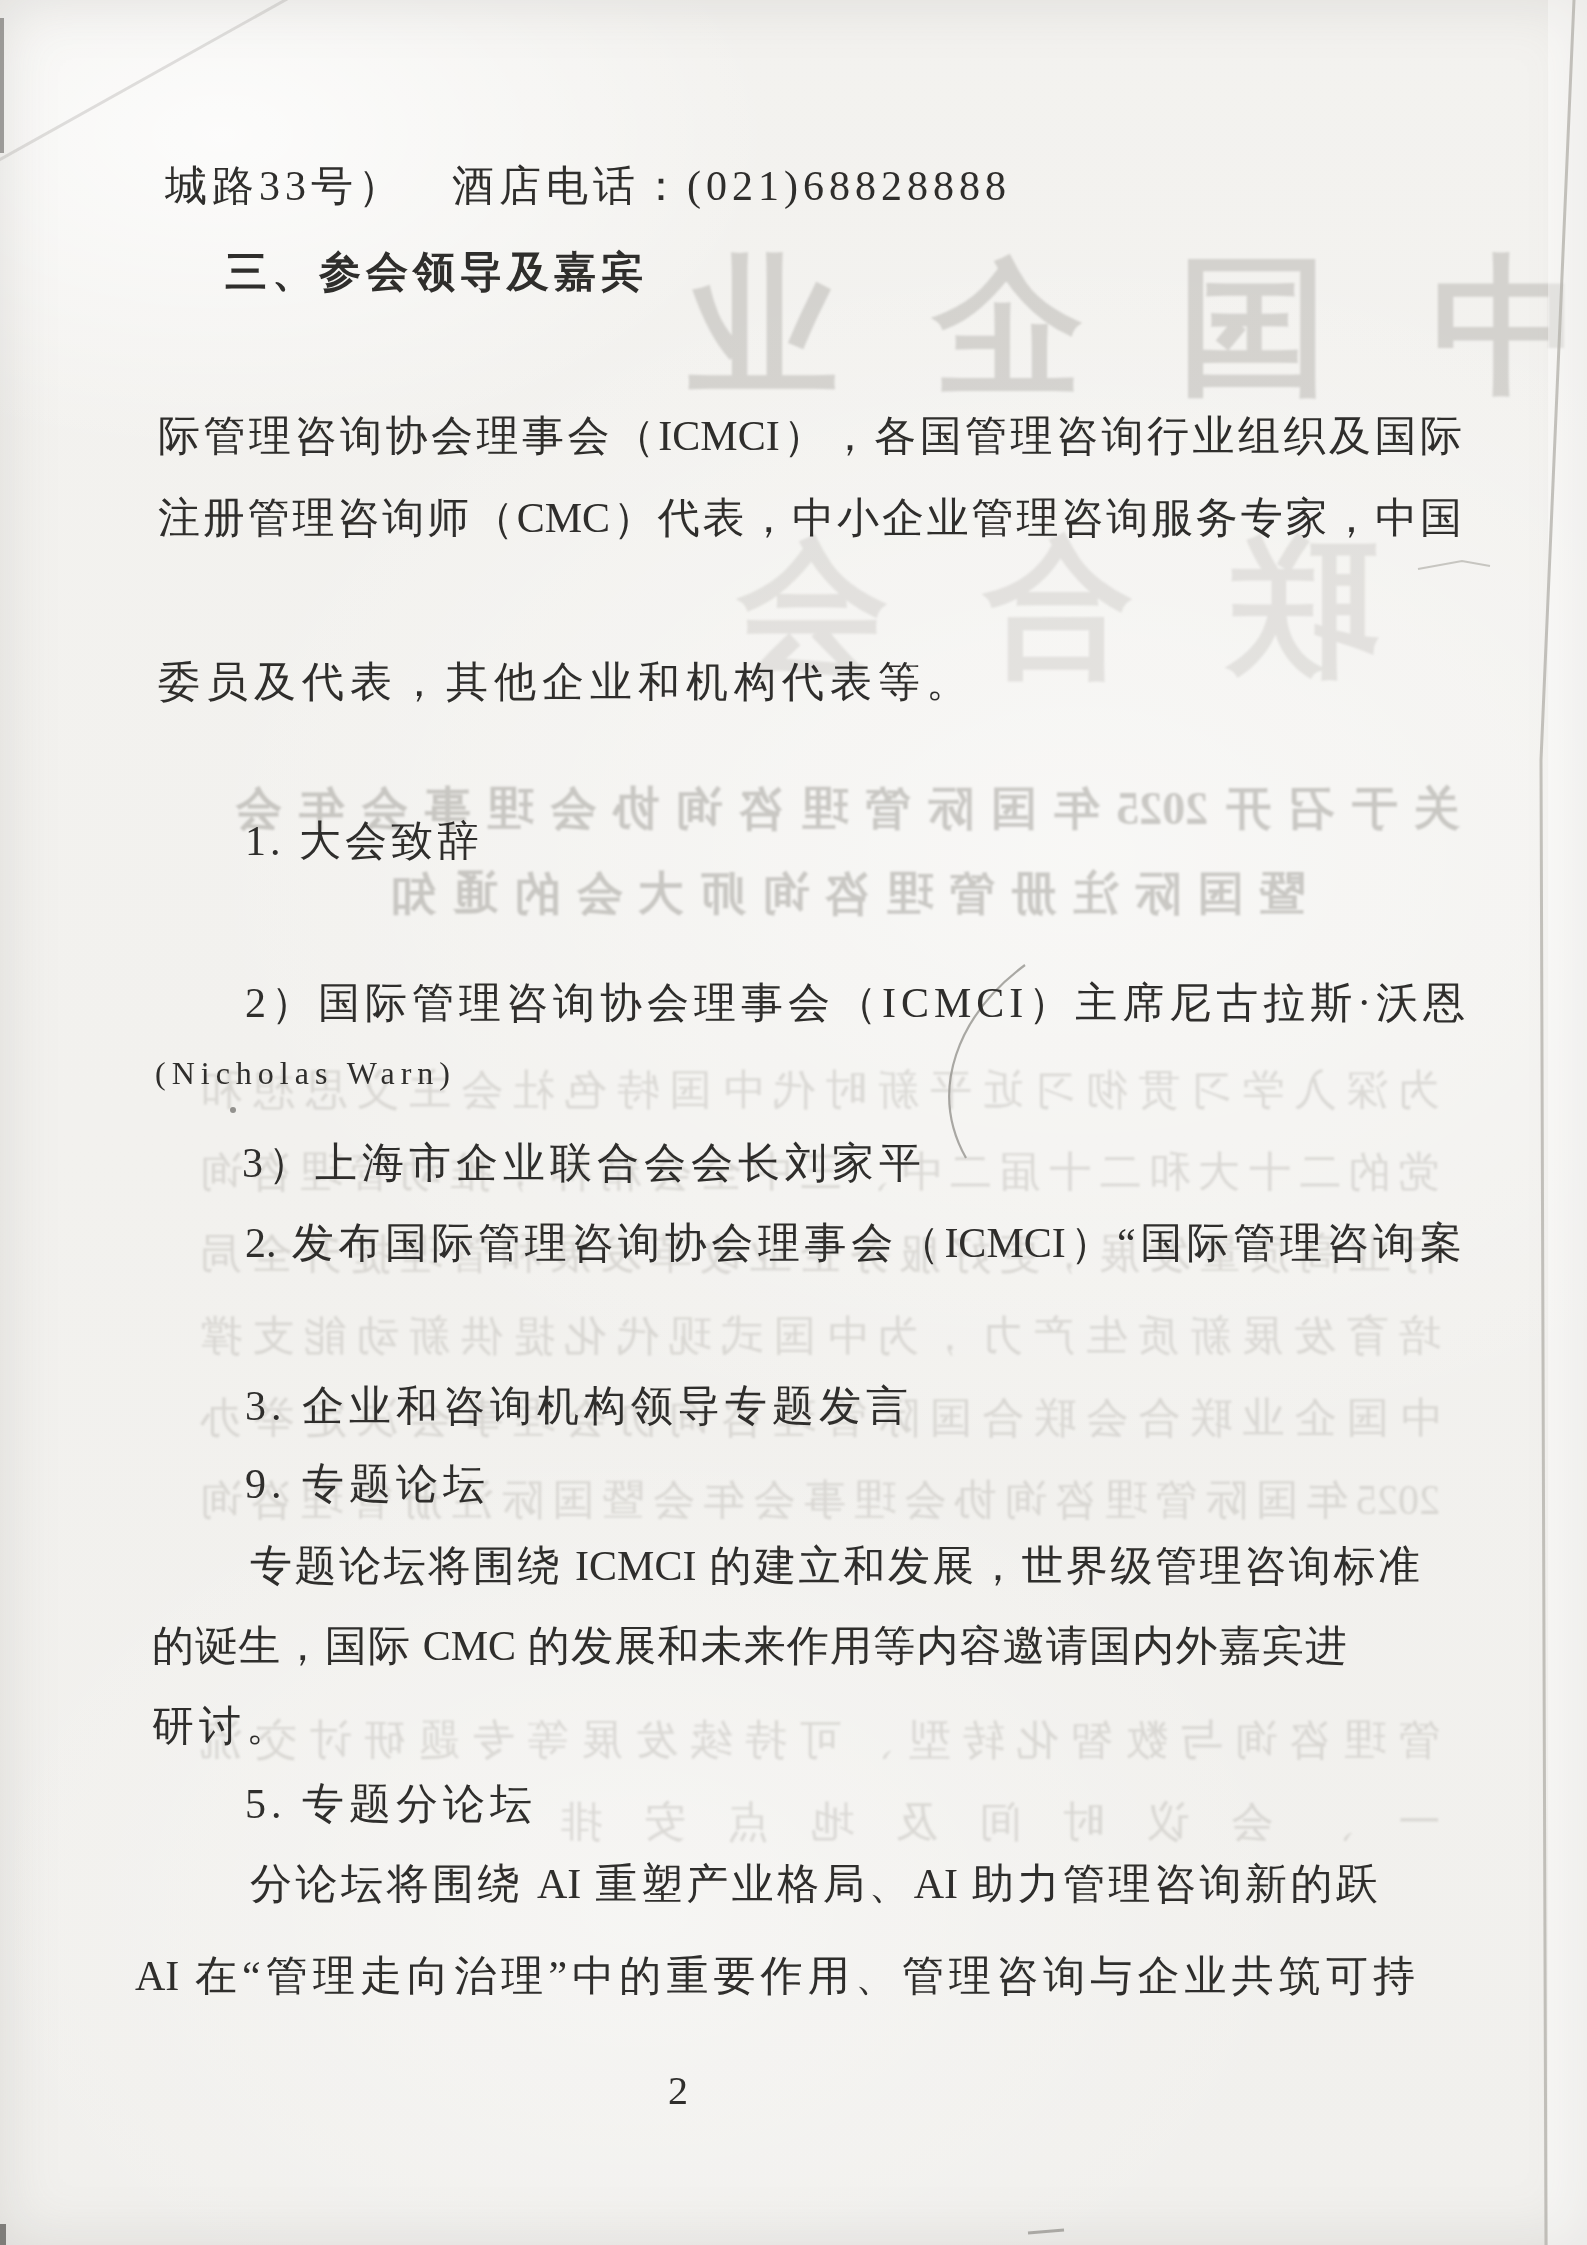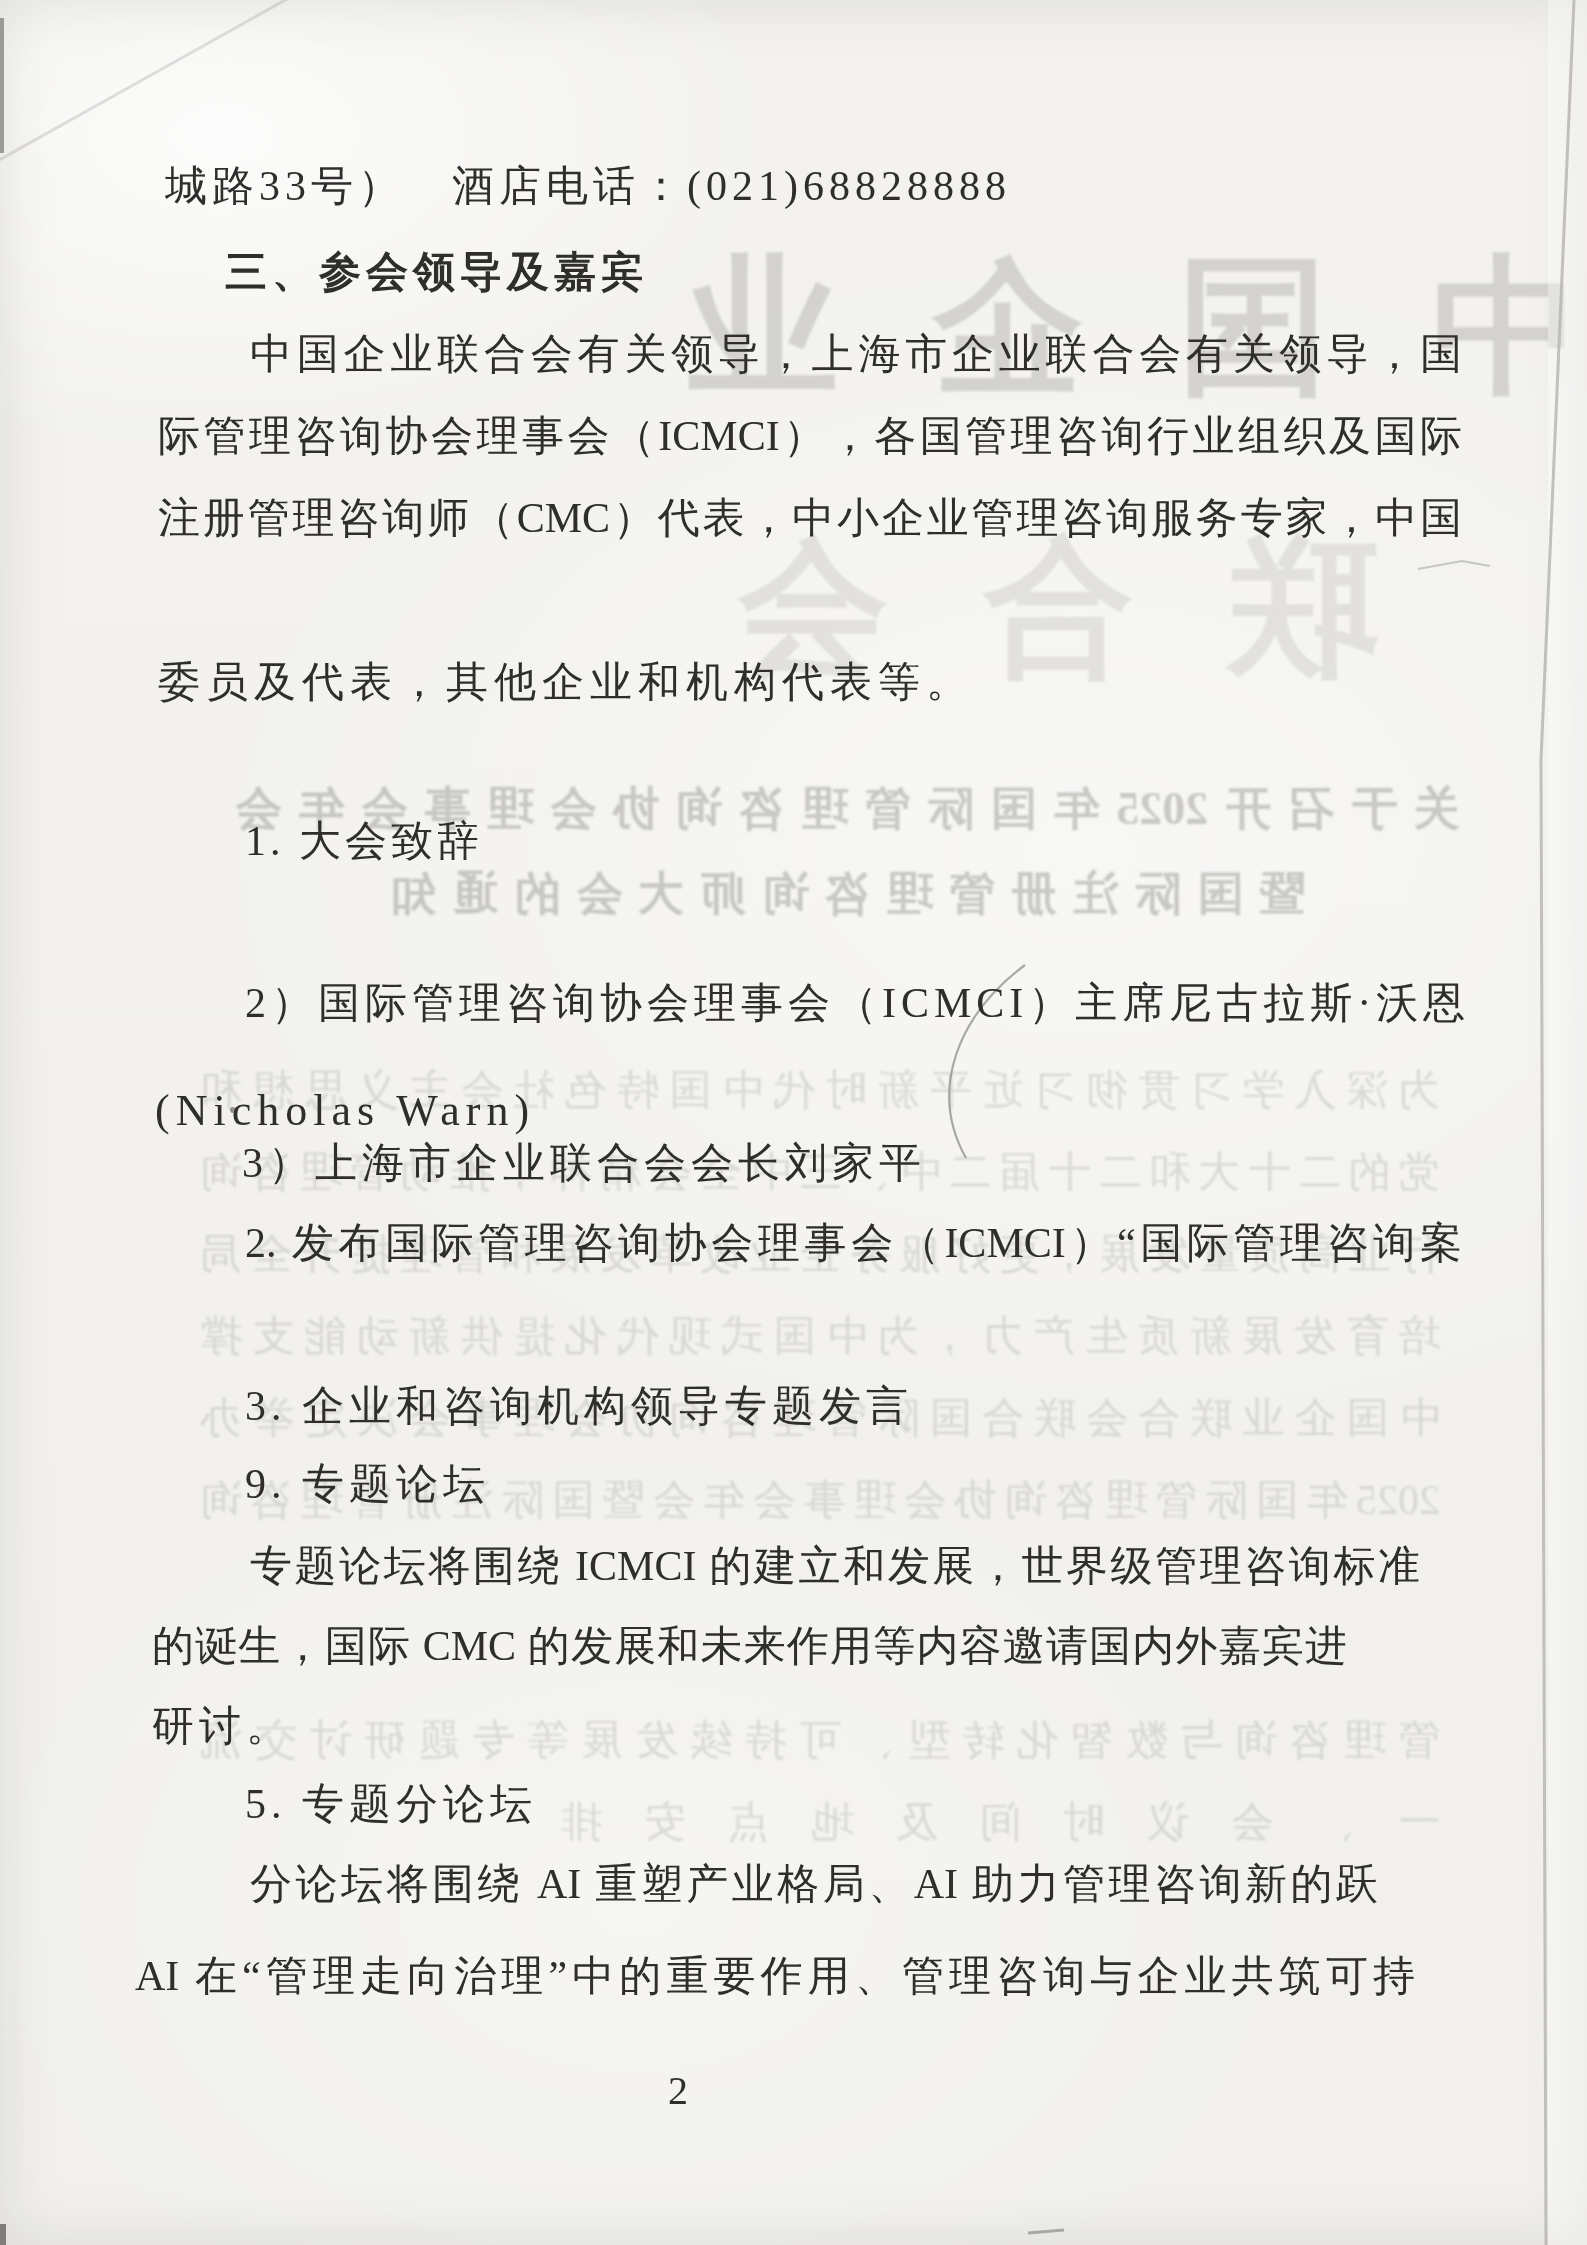--- a/index.html
+++ b/index.html
@@ -27,21 +27,21 @@
   .j{
     text-align:justify;
     text-align-last:justify;
     white-space:normal;
     word-break:break-all;
     letter-spacing:0;
     height:58px;
     overflow:hidden;
   }
   .bold{font-weight:bold;}
-  .latin{letter-spacing:6px;font-size:44px;margin-top:30px;}
+  .latin{letter-spacing:6px;font-size:32px;}
   .pagenum{font-size:40px;letter-spacing:0;}
   
   .bleed{
     position:absolute;
     transform:scaleX(-1);
     filter:blur(1.3px);
     pointer-events:none;
   }
   .bleed-big{
     font-size:150px;
@@ -107,21 +107,20 @@
 
     <path d="M-10,165 L330,-25" stroke="rgba(150,148,142,0.28)" stroke-width="3" fill="none"></path>
 
     <circle cx="233" cy="1110" r="3" fill="rgba(70,68,64,0.55)"></circle>
   </svg>
 
   <div class="ln" style="left:165px;top:160px;">城路33号）　酒店电话：(021)68828888</div>
 
   <div class="ln bold" style="left:225px;top:246px;">三、参会领导及嘉宾</div>
 
-  <div class="ln j" style="left:250px;top:328px;width:1212px;">中国企业联合会有关领导，上海市企业联合会有关领导，国</div>
   <div class="ln j" style="left:158px;top:410px;width:1304px;">际管理咨询协会理事会（ICMCI），各国管理咨询行业组织及国际</div>
   <div class="ln j" style="left:158px;top:492px;width:1304px;">注册管理咨询师（CMC）代表，中小企业管理咨询服务专家，中国</div>
   <div class="ln" style="left:158px;top:656px;letter-spacing:6px;">委员及代表，其他企业和机构代表等。</div>
 
 
   <div class="ln" style="left:245px;top:815px;letter-spacing:4px;">1. 大会致辞</div>
   <div class="ln" style="left:245px;top:977px;">2）国际管理咨询协会理事会（ICMCI）主席尼古拉斯·沃恩</div>
   <div class="ln latin" style="left:155px;top:1053px;">(Nicholas Warn)</div>
   <div class="ln" style="left:242px;top:1137px;">3）上海市企业联合会会长刘家平</div>
 

